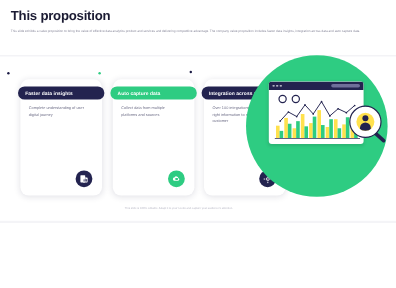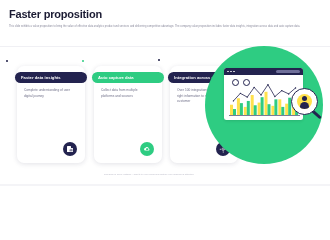--- a/index.html
+++ b/index.html
@@ -110,21 +110,21 @@
     position:absolute;left:104px;top:173px;width:112px;
     font-size:2.3px;line-height:1.6;color:#b9b9c6;text-align:left;
   }
   .footer-rule{position:absolute;left:0;top:184px;width:330px;height:2px;background:#f4f4f7;}
 </style>
 </head>
 <body>
 
 <div class="slide">
 
-  <div class="title">Faster proposition</div>
+  <div class="title">This proposition</div>
   <div class="subtitle">This slide exhibits a value proposition to bring the value of effective data analytics product and services and delivering competitive advantage. The company value proposition includes faster data insights, integration across data and auto capture data.</div>
   <div class="hdr-rule"></div>
 
   <div class="dot dot-a"></div>
   <div class="dot dot-b"></div>
   <div class="dot dot-c"></div>
 
   <div class="card card-1">
     <div class="pill pill-dark">
       <span>Faster data insights</span>

